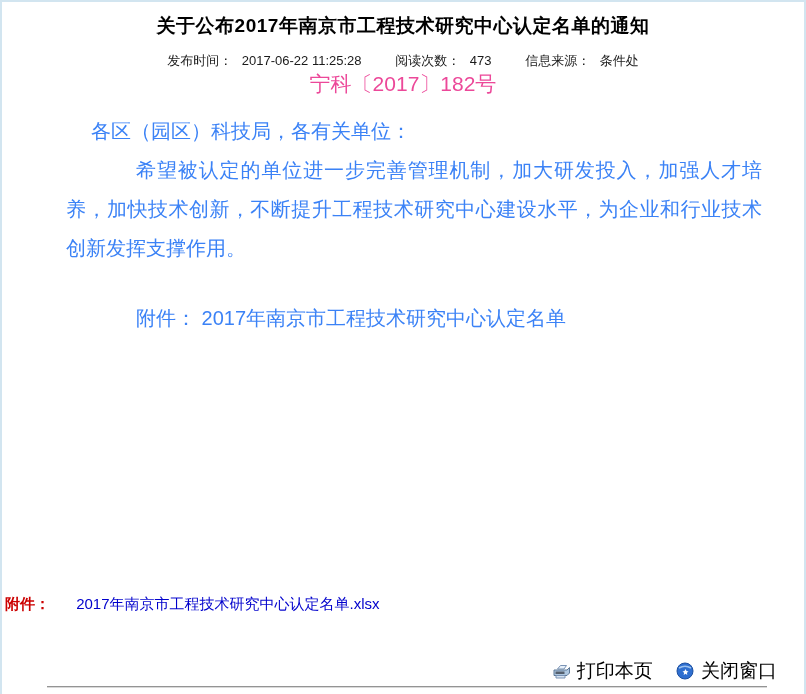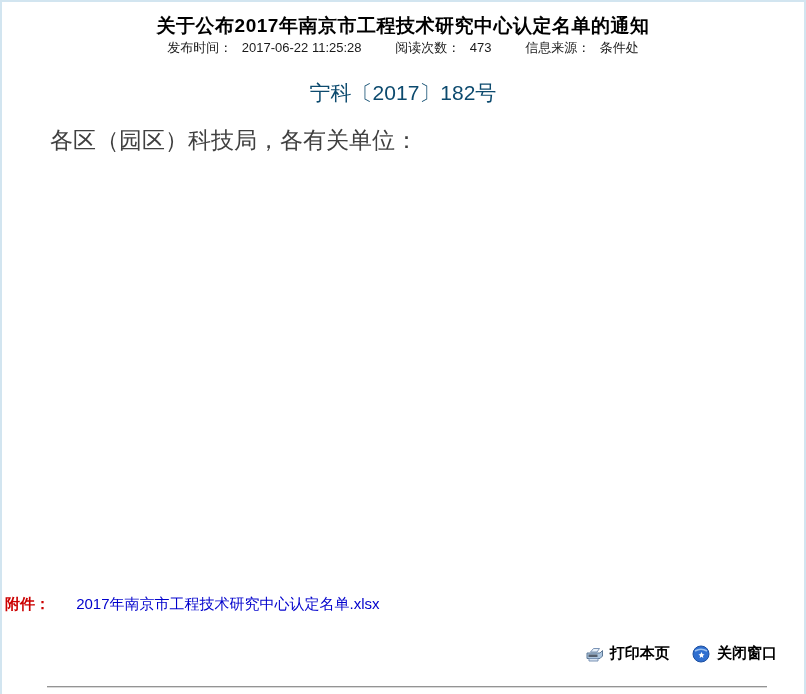--- a/index.html
+++ b/index.html
@@ -21,44 +21,43 @@
   .doc-title {
     margin-top: 11px;
     text-align: center;
     font-size: 19px;
     font-weight: bold;
     color: #000;
     letter-spacing: 0.5px;
   }
 
   .meta-row {
-    margin-top: 0;
+    margin-top: 13px;
     text-align: center;
     font-size: 13px;
     color: #1a1a1a;
     white-space: nowrap;
   }
   .meta-group { display: inline-block; }
   .meta-group + .meta-group { margin-left: 30px; }
   .meta-label { display: inline-block; }
   .meta-value { display: inline-block; margin-left: 6px; }
 
   .doc-number {
-    margin-top: 22px;
     text-align: center;
     font-size: 21px;
-    color: #0c4a6e;
+    color: #ec4899;
   }
 
   .doc-body {
     margin-top: 14px;
-    padding: 0 42px 0 23px;
-    font-size: 23px;
+    padding: 0 42px 0 64px;
+    font-size: 20px;
     line-height: 39px;
-    color: #404040;
+    color: #3b82f6;
     text-align: justify;
   }
   .salutation   { text-indent: 25px; }
   .body-para    { text-indent: 70px; }
   .attachment-inline { text-indent: 70px; margin-top: 31px; }
 
   .attachment-row {
     position: absolute;
     left: 3px;
     top: 593px;
@@ -67,26 +66,25 @@
   }
   .attachment-label { font-weight: bold; }
   .attachment-link {
     margin-left: 22px;
     text-decoration: none;
     cursor: pointer;
   }
 
   .actions-row {
     position: absolute;
-    top: 642px;
+    top: 656px;
     right: 27px;
-    font-size: 15px;
+    font-size: 19px;
     color: #000;
     white-space: nowrap;
-    font-weight: bold;
   }
   .action {
     display: inline-flex;
     align-items: center;
     color: #000;
     text-decoration: none;
     cursor: pointer;
   }
   .action + .action { margin-left: 18px; justify-content: space-between; }
   .action .icon { display: inline-block; width: 19px; height: 18px; margin-right: 6px; }
@@ -121,20 +119,22 @@
     <span class="meta-group">
       <span class="meta-label">信息来源：</span>
       <span class="meta-value">条件处</span>
     </span>
   </div>
 
   <div class="doc-number">宁科〔2017〕182号</div>
 
   <div class="doc-body">
     <p class="salutation">各区（园区）科技局，各有关单位：</p>
+    <p class="body-para">希望被认定的单位进一步完善管理机制，加大研发投入，加强人才培养，加快技术创新，不断提升工程技术研究中心建设水平，为企业和行业技术创新发挥支撑作用。</p>
+    <p class="attachment-inline">附件：  2017年南京市工程技术研究中心认定名单</p>
   </div>
 
   <div class="attachment-row">
     <span class="attachment-label" style="color:#cc0000;">附件：</span>
     <a class="attachment-link" style="color:#0000cc;">2017年南京市工程技术研究中心认定名单.xlsx</a>
   </div>
 
   <div class="actions-row">
     <a class="action">
       <span class="icon">

